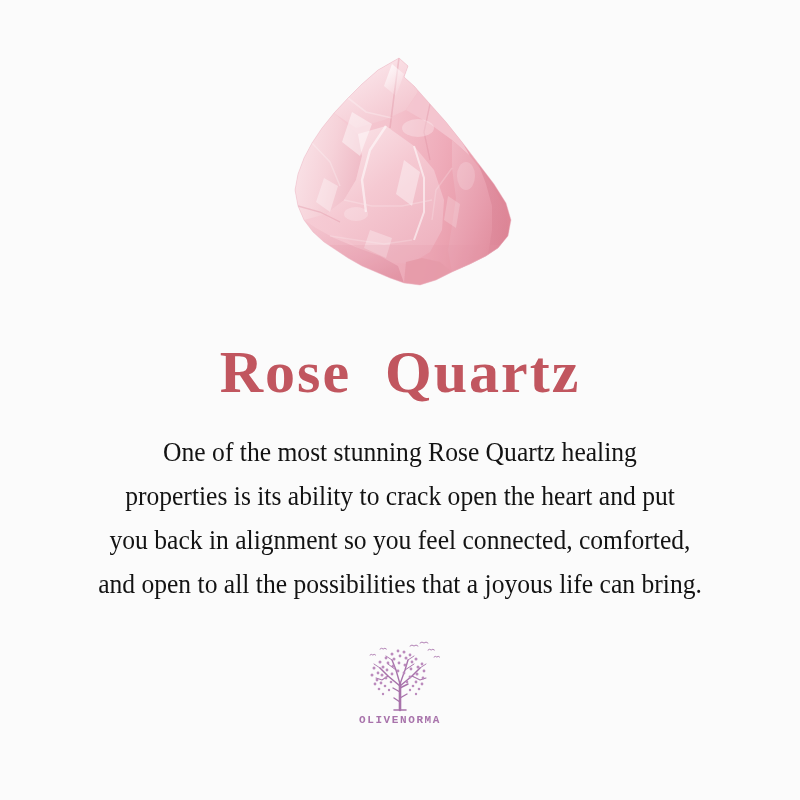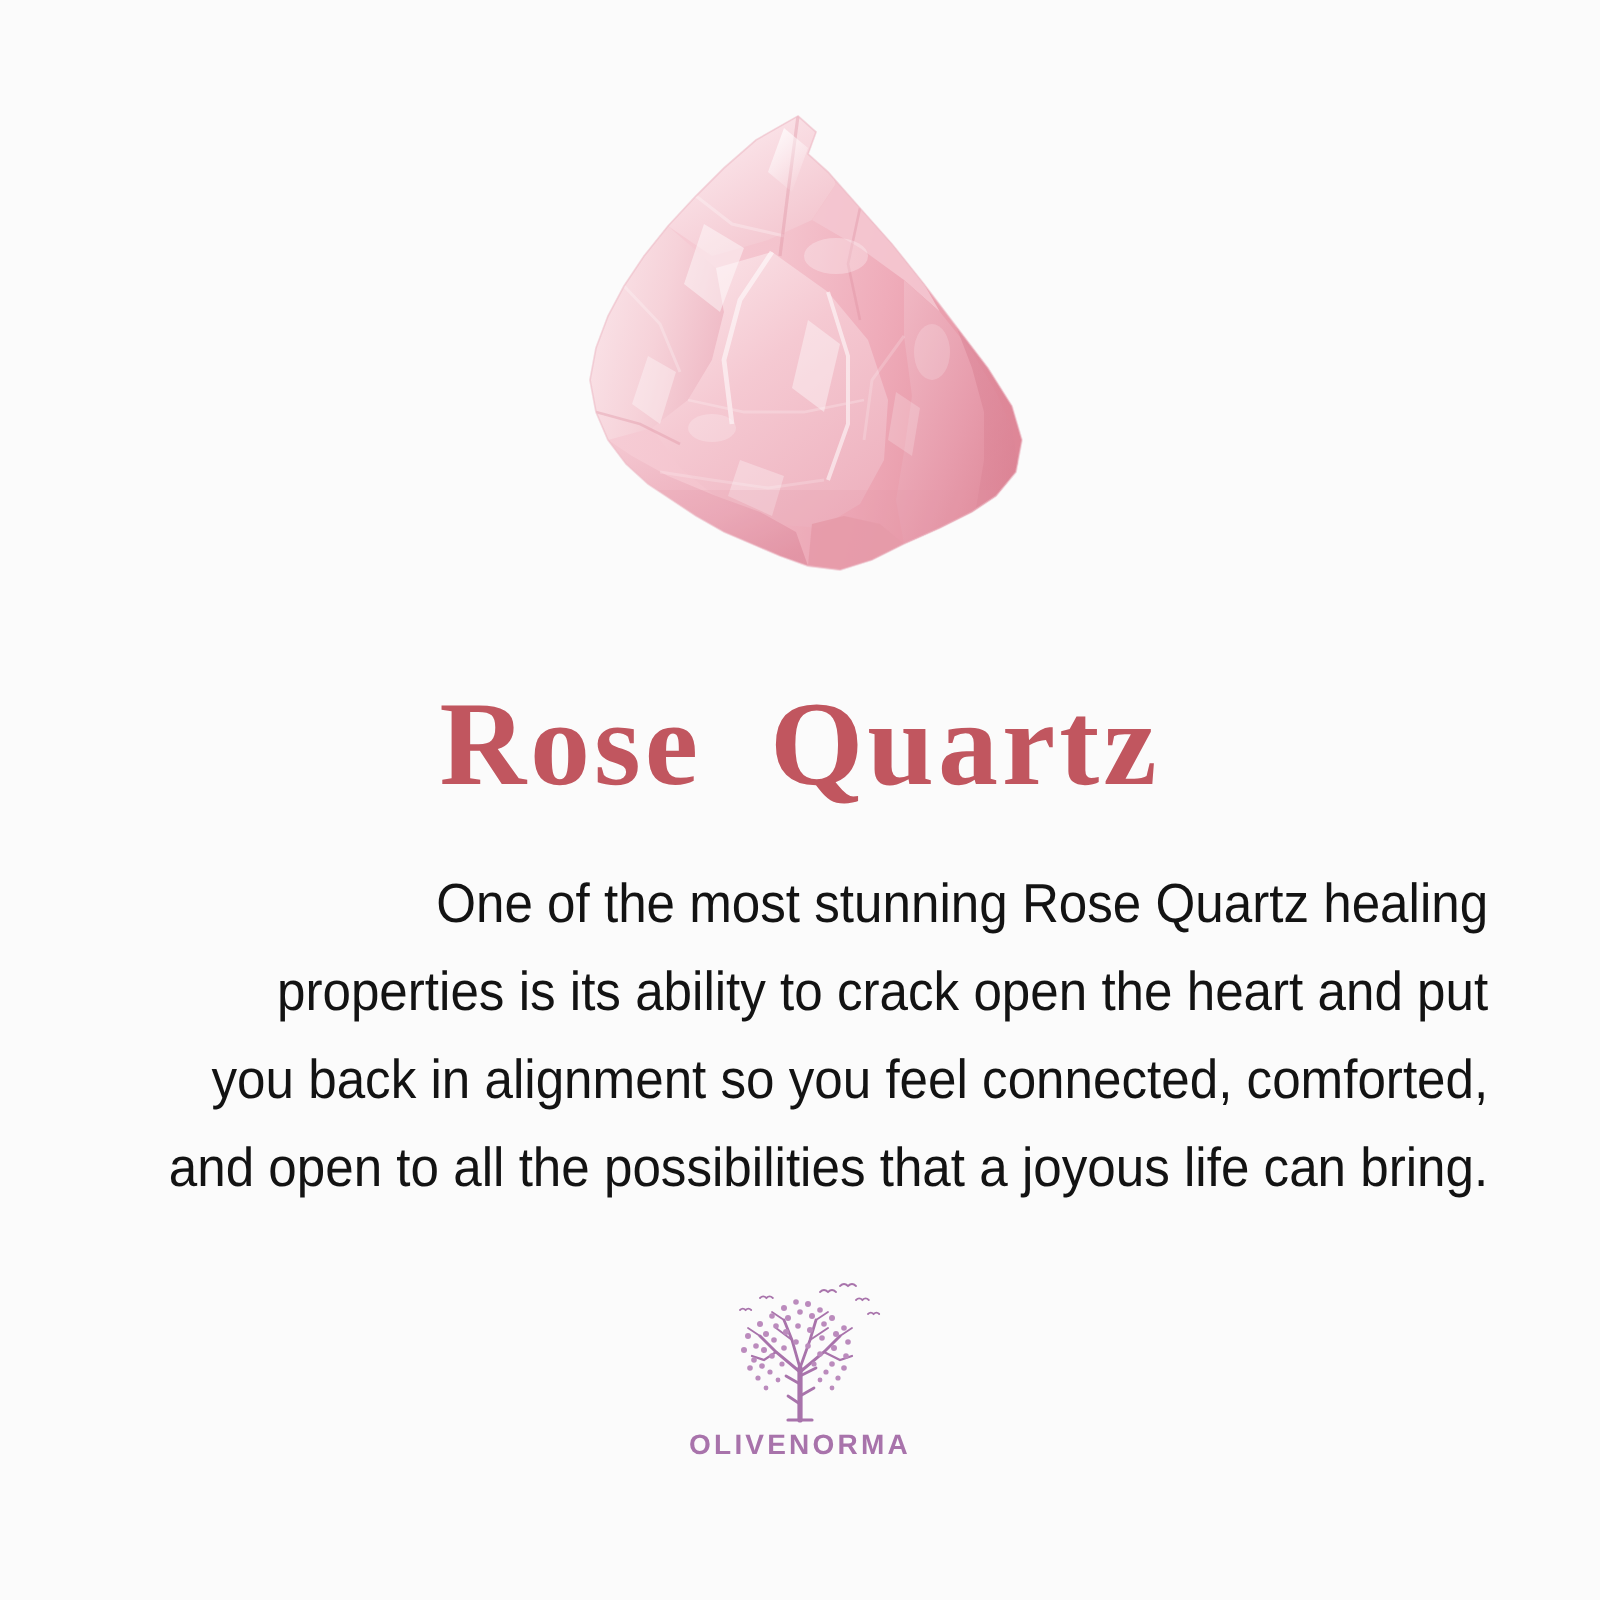--- a/index.html
+++ b/index.html
@@ -60,22 +60,22 @@
     letter-spacing: 1.2px;
     margin-top: 48px;
     text-align: center;
     white-space: pre;
   }
 
   
   .body-copy {
     margin-top: 28px;
     width: 740px;
-    text-align: right;
-    font-family: Liberation Sans, sans-serif;
+    text-align: center;
+    font-family: Liberation Serif, serif;
     font-size: 27.5px;
     line-height: 44px;
     color: #131313;
   }
   .body-line {
     display: block;
     white-space: nowrap;
     transform: scaleX(0.93);
   }
 
@@ -87,22 +87,22 @@
     flex-direction: column;
     align-items: center;
   }
   .logo-mark {
     display: block;
     width: 100px;
     height: 72px;
   }
   .logo-word {
     margin-top: 2px;
-    font-family: Liberation Sans, sans-serif;
-    font-size: 14px;
+    font-family: Liberation Mono, monospace;
+    font-size: 11px;
     letter-spacing: 1.6px;
     font-weight: 600;
     text-align: right;
   }
 </style>
 </head>
 <body style="background: rgb(251, 251, 251);">
 
 <div class="page">
 

